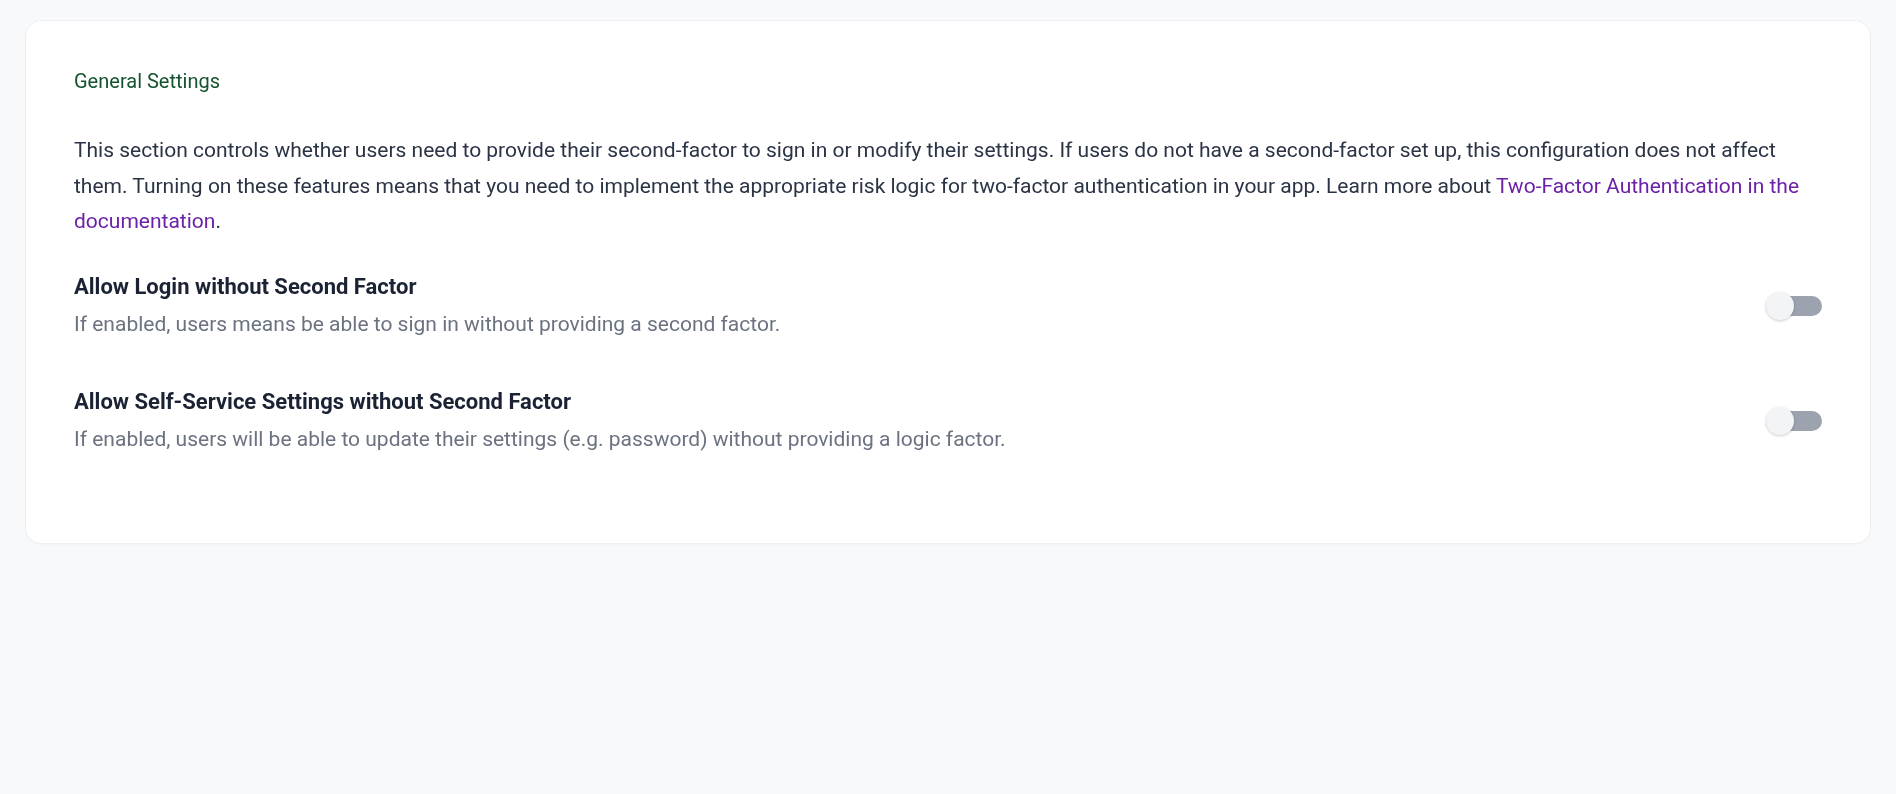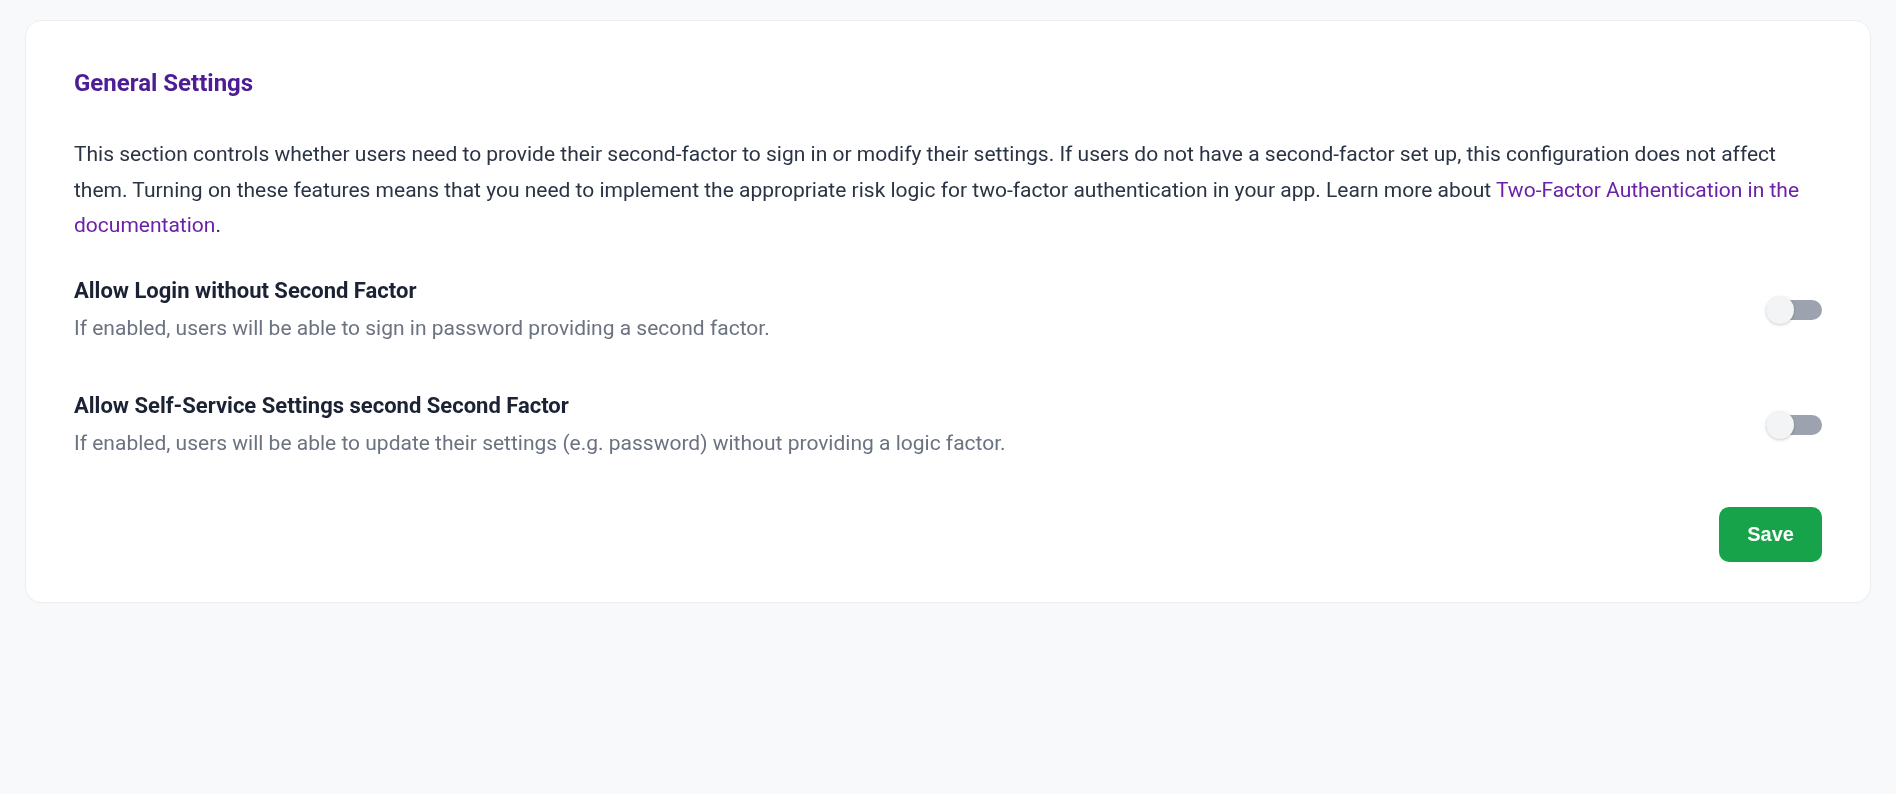--- a/index.html
+++ b/index.html
@@ -13,23 +13,23 @@
       padding: 20px 25px;
     }
     .card {
       background: #ffffff;
       border-radius: 16px;
       border: 1px solid #eceef1;
       padding: 48px 48px 40px 48px;
       box-shadow: 0 1px 2px rgba(0,0,0,0.02);
     }
     .title {
-      font-size: 24px;
-      font-weight: 700;
-      color: #4c1d95;
+      font-size: 20px;
+      font-weight: 400;
+      color: #14532d;
       margin-bottom: 40px;
     }
     .description {
       font-size: 21px;
       line-height: 1.7;
       color: #2b3445;
       margin-bottom: 34px;
     }
     .description a {
       color: #6b21a8;
@@ -104,35 +104,32 @@
 <div class="card">
   <h1 class="title">General Settings</h1>
 
   <p class="description">
     <span>This section controls whether users need to provide their second-factor to sign in or modify their settings. If users do not have a second-factor set up, this configuration does not affect them. Turning on these features means that you need to implement the appropriate risk logic for two-factor authentication in your app. Learn more about </span><a href="#">Two-Factor Authentication in the documentation</a><span>.</span>
   </p>
 
   <div class="setting-row">
     <div class="setting-text">
       <div class="setting-title">Allow Login without Second Factor</div>
-      <div class="setting-subtitle">If enabled, users will be able to sign in password providing a second factor.</div>
+      <div class="setting-subtitle">If enabled, users means be able to sign in without providing a second factor.</div>
     </div>
     <div class="toggle" role="switch" aria-checked="false">
       <div class="toggle-track"></div>
       <div class="toggle-knob"></div>
     </div>
   </div>
 
   <div class="setting-row">
     <div class="setting-text">
-      <div class="setting-title">Allow Self-Service Settings second Second Factor</div>
+      <div class="setting-title">Allow Self-Service Settings without Second Factor</div>
       <div class="setting-subtitle">If enabled, users will be able to update their settings (e.g. password) without providing a logic factor.</div>
     </div>
     <div class="toggle" role="switch" aria-checked="false">
       <div class="toggle-track"></div>
       <div class="toggle-knob"></div>
     </div>
   </div>
 
-  <div class="actions">
-    <button class="save-btn">Save</button>
-  </div>
 </div>
 
 </body></html>

